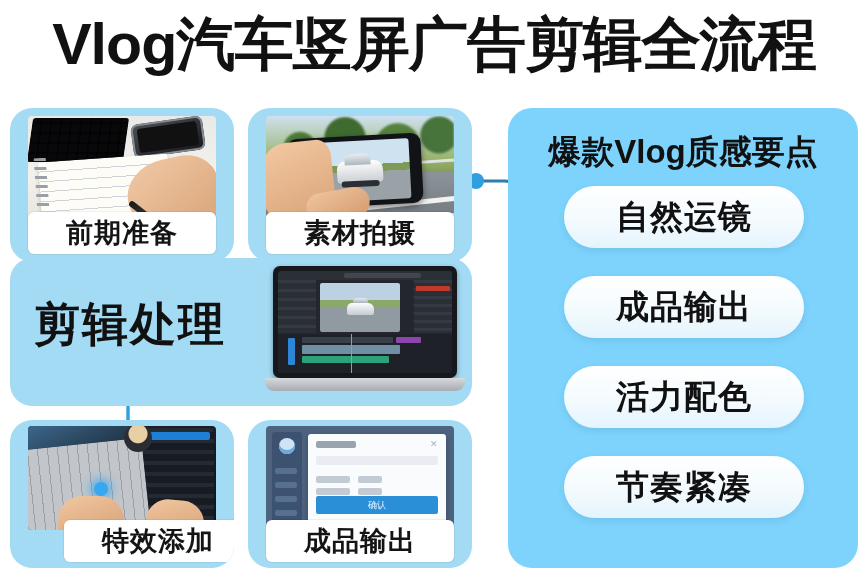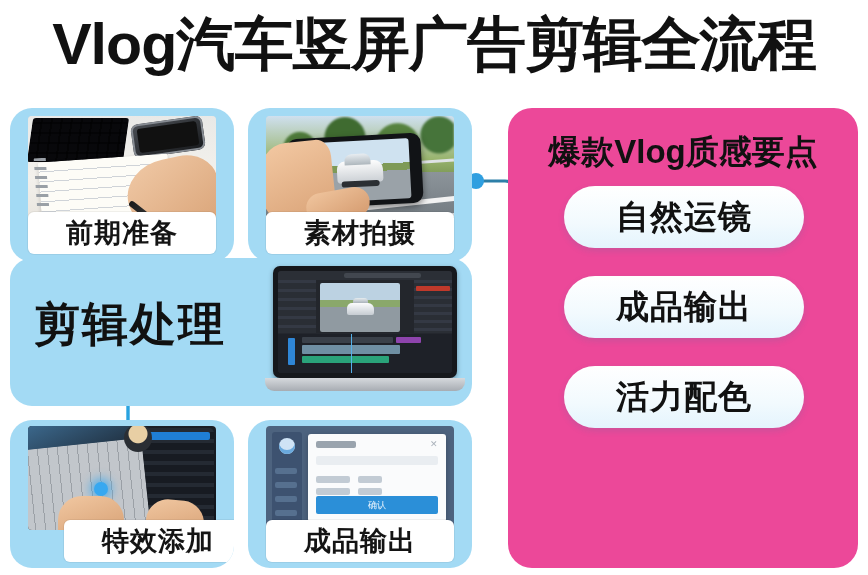--- a/index.html
+++ b/index.html
@@ -194,21 +194,21 @@
      background-image:repeating-linear-gradient(180deg,#343944 0 3px,transparent 3px 8px);}
   .lt-r:before{content:"";position:absolute;left:6%;top:6px;width:88%;height:5px;background:#c0392b;border-radius:1px;}
   .lt-tl{position:absolute;left:0;right:0;bottom:0;height:38%;background:#1e2128;
      border-top:1px solid #34384048;}
   .clip{position:absolute;border-radius:1px;}
   .lt-play{position:absolute;top:0;bottom:0;width:1px;background:#55b0e8;}
 
   
   #panel{
     position:absolute;left:508px;top:108px;width:350px;height:460px;
-    background:#ec4899;border-radius:24px;overflow:hidden;
+    background:#7dd3fc;border-radius:24px;overflow:hidden;
   }
   .panel-title{
     position:absolute;left:0;top:22px;width:350px;text-align:center;
     font-size:33px;font-weight:bold;color:#111;letter-spacing:0px;white-space:nowrap;
   }
   .pill{
     position:absolute;left:56px;width:240px;height:62px;
     background:linear-gradient(180deg,#ffffff 0%,#f2fafe 60%,#e4f4fd 100%);
     border-radius:34px;
     display:flex;align-items:center;justify-content:center;
@@ -355,15 +355,16 @@
       </div>
     </div>
     <div class="caption" id="cap-export">成品输出</div>
   </div>
 
   <div id="panel">
     <div class="panel-title">爆款Vlog质感要点</div>
     <div class="pill" id="pill0">自然运镜</div>
     <div class="pill" id="pill1">成品输出</div>
     <div class="pill" id="pill2">活力配色</div>
+    <div class="pill" id="pill3">节奏紧凑</div>
   </div>
 
 </div>
 
 </body></html>

